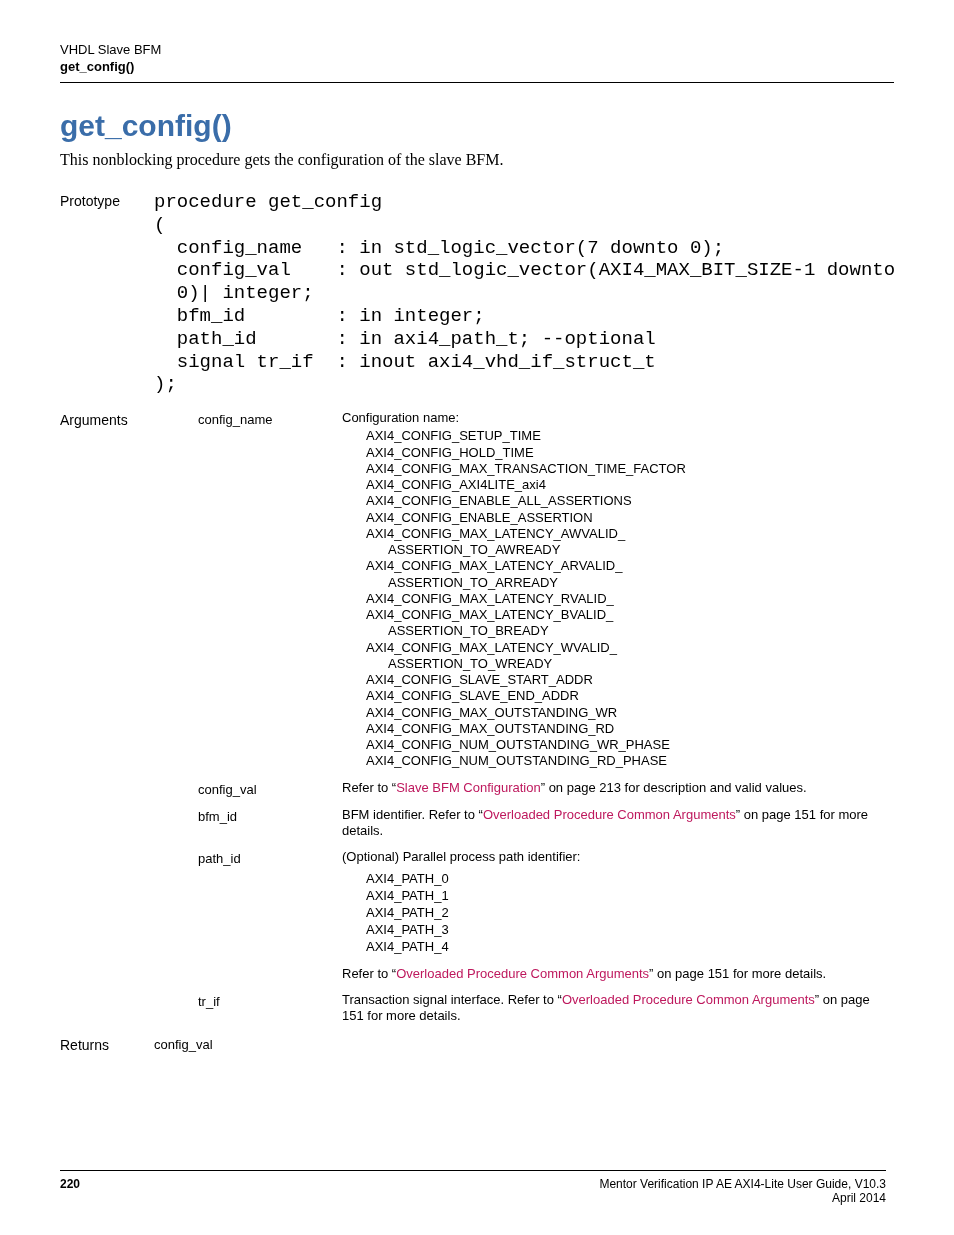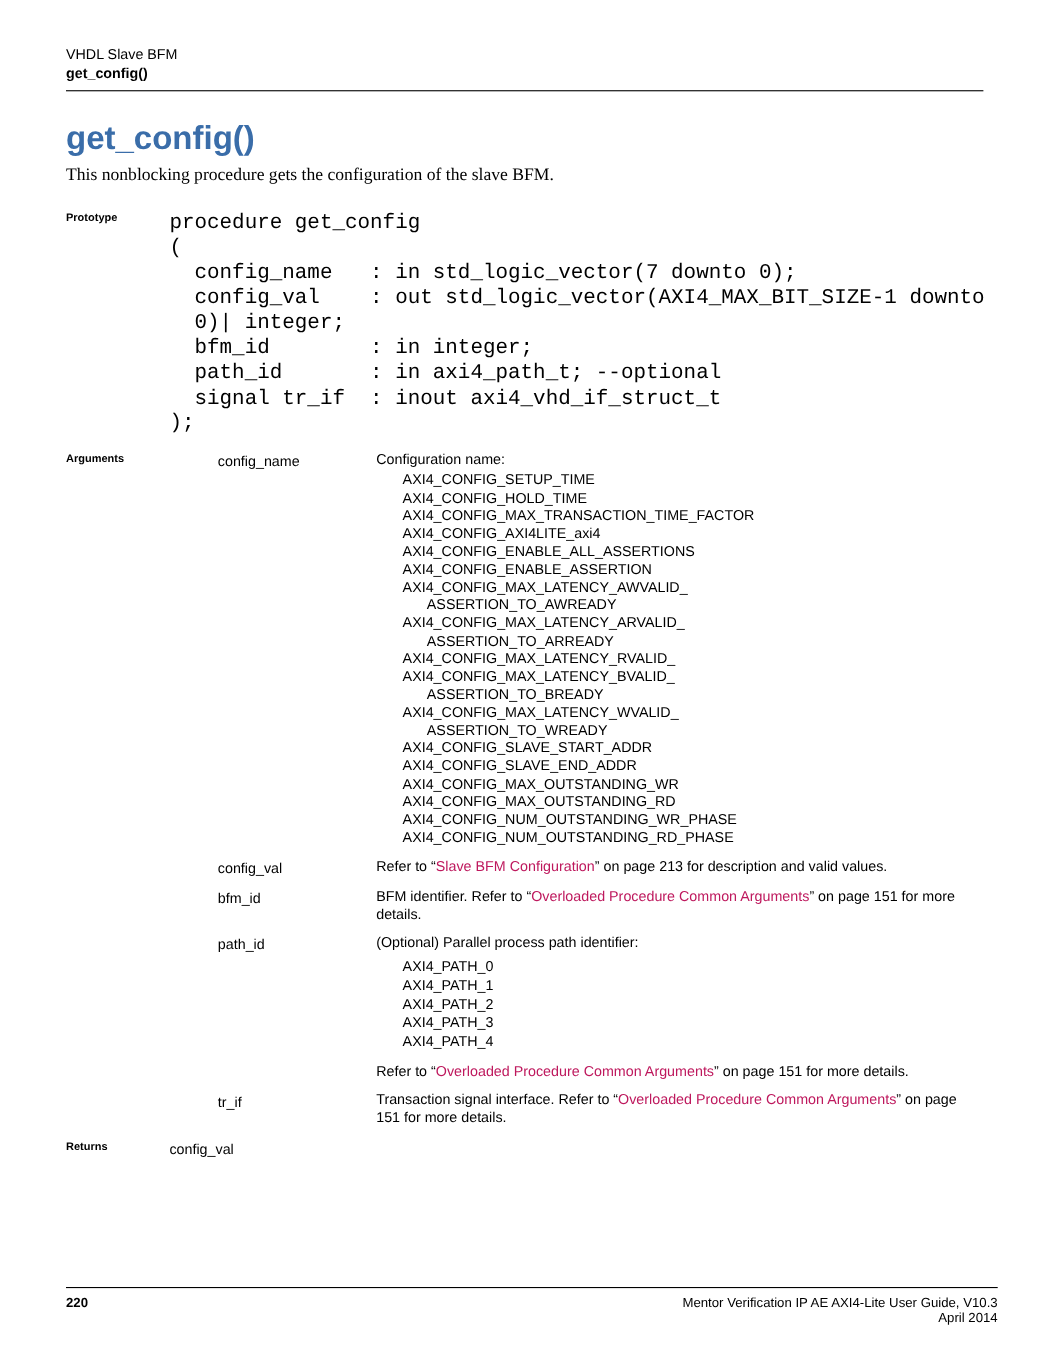--- a/index.html
+++ b/index.html
@@ -42,22 +42,22 @@
     margin: 6px 0 22px 0;
   }
   .row {
     display: flex;
     align-items: flex-start;
     margin-bottom: 6px;
   }
   .label-col {
     width: 94px;
     flex: 0 0 94px;
-    font-weight: bold;
-    font-size: 10px;
+    font-weight: normal;
+    font-size: 14px;
     padding-top: 2px;
   }
   .name-col {
     width: 100px;
     flex: 0 0 100px;
     font-size: 13px;
     padding-top: 2px;
   }
   .desc-col {
     flex: 1;
@@ -92,21 +92,21 @@
     margin-top: 10px;
   }
   .arg-block .row {
     margin-bottom: 10px;
     gap: 44px;
   }
   .footer {
     position: absolute;
     bottom: 30px;
     left: 60px;
-    right: 47px;
+    right: 68px;
   }
   .footer .rule {
     margin-bottom: 6px;
   }
   .footer-line {
     display: flex;
     justify-content: space-between;
     font-size: 12px;
   }
   .footer-pnum {

